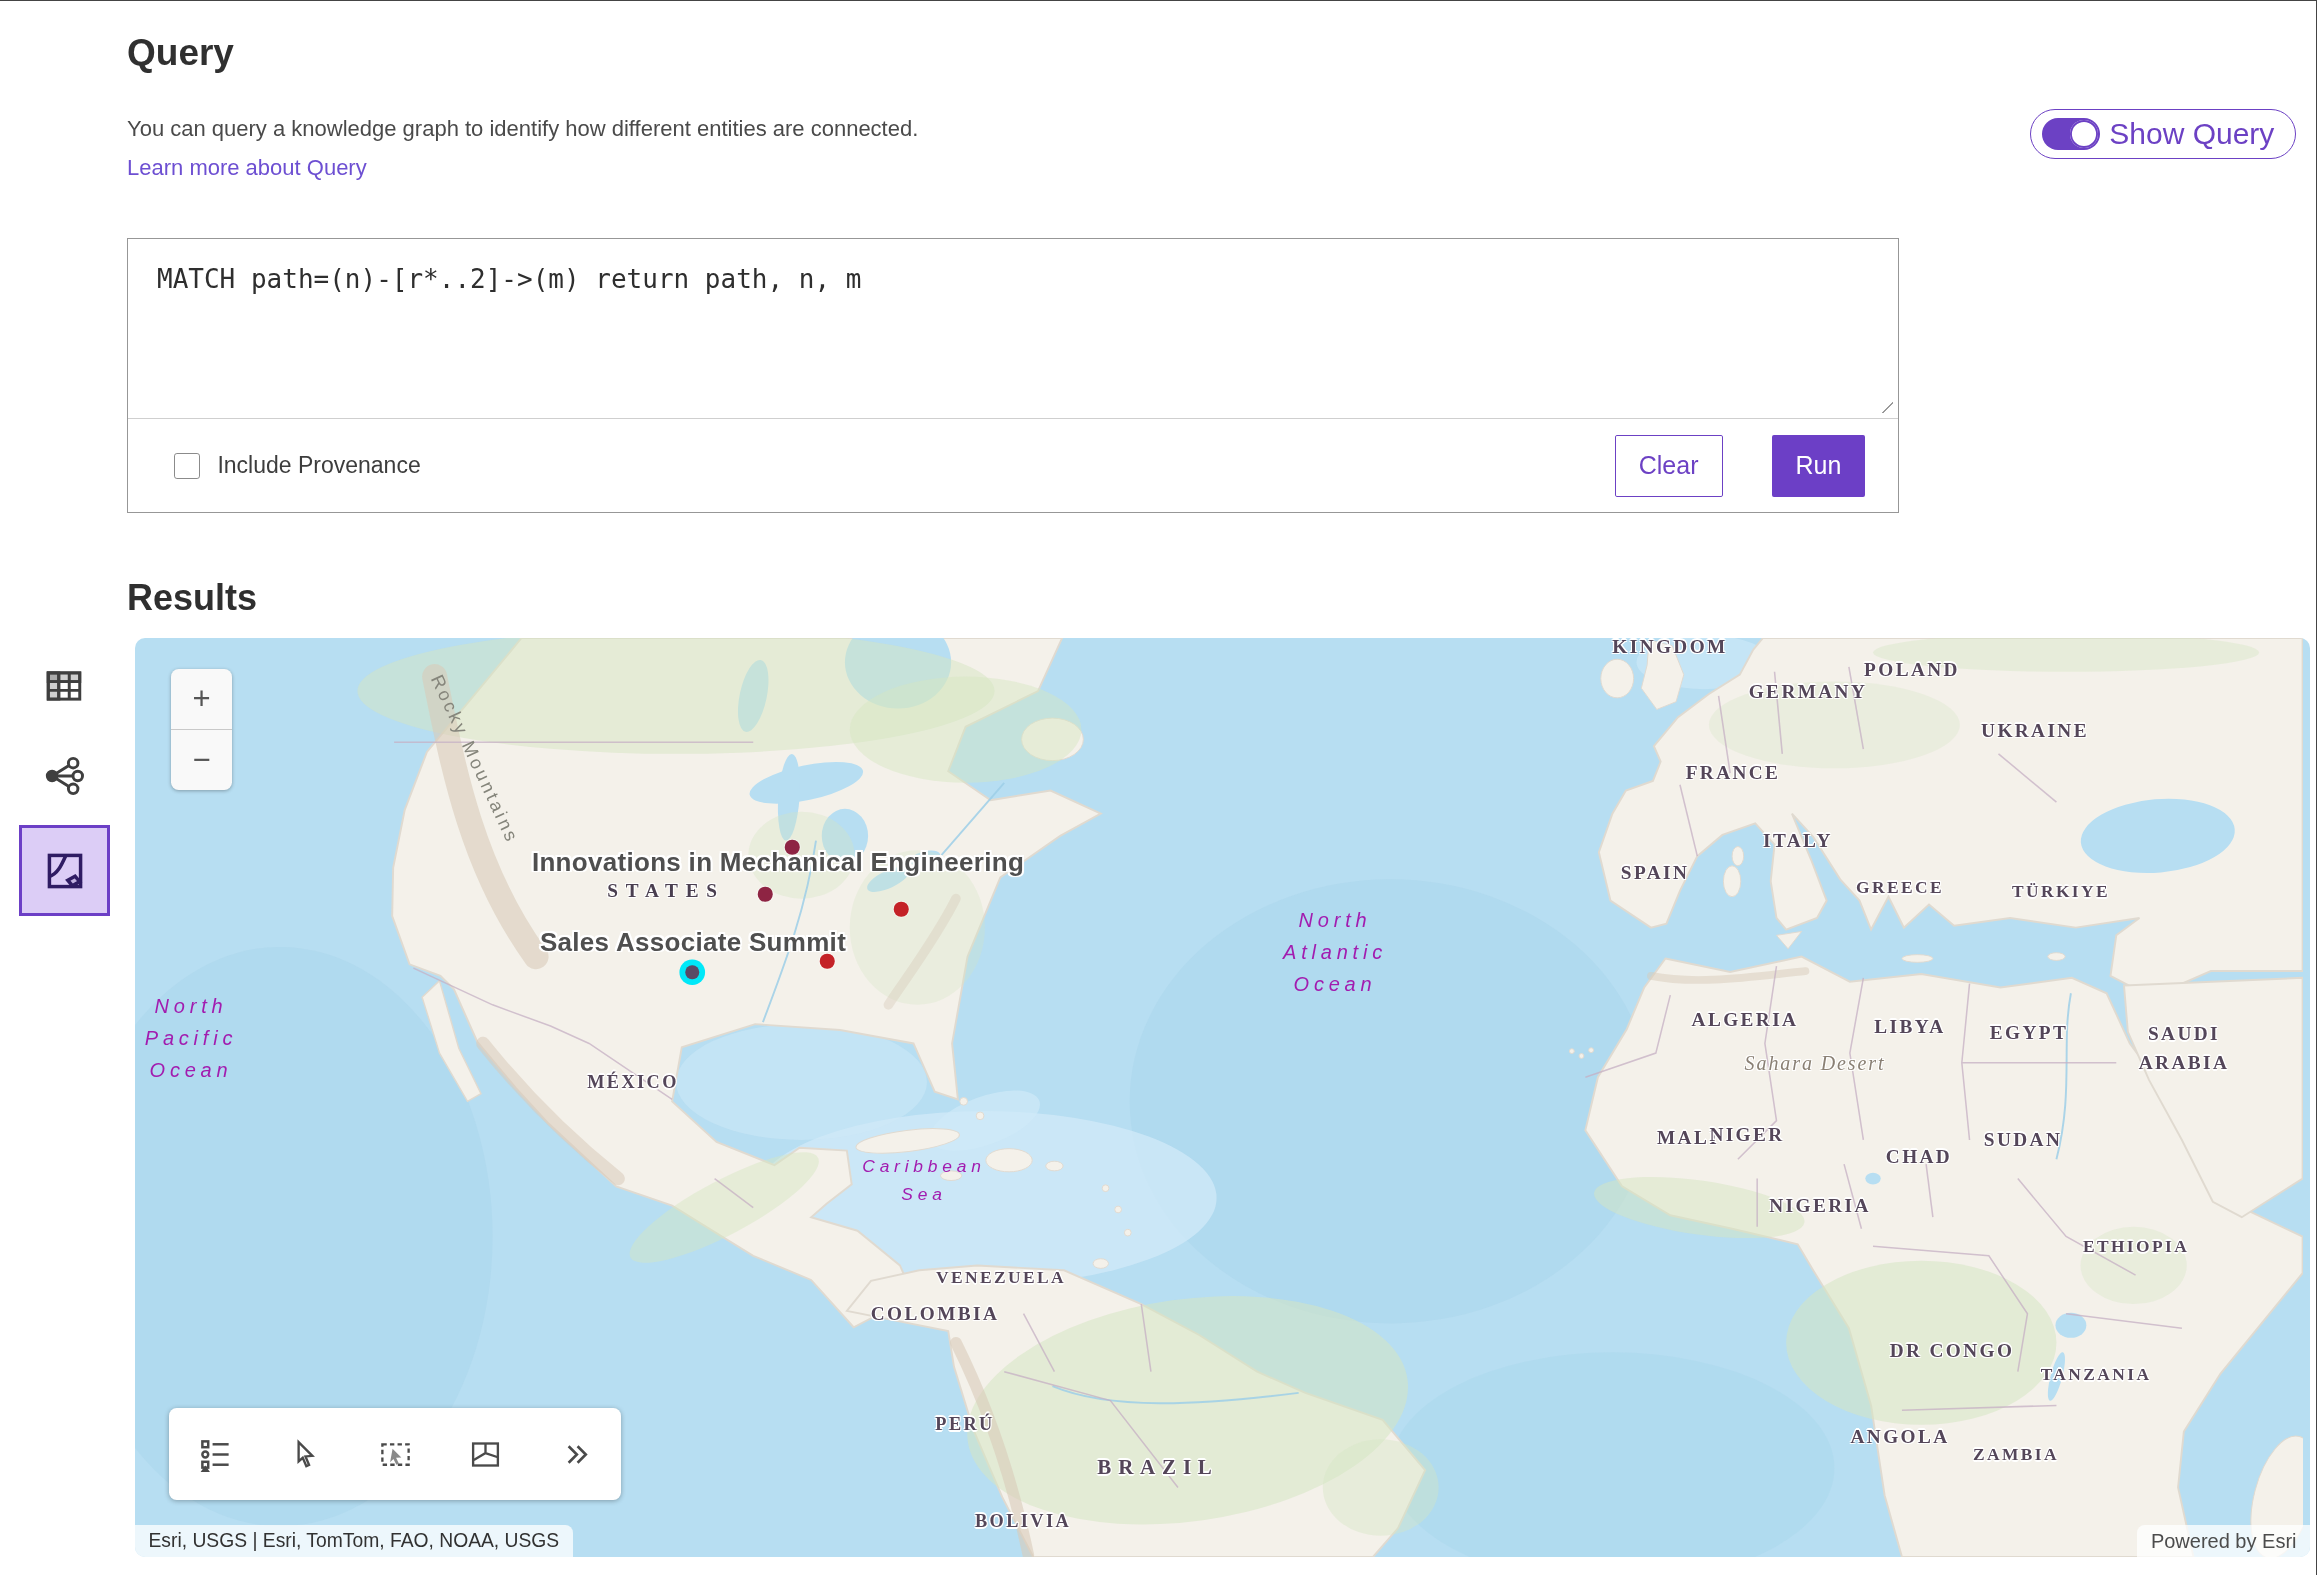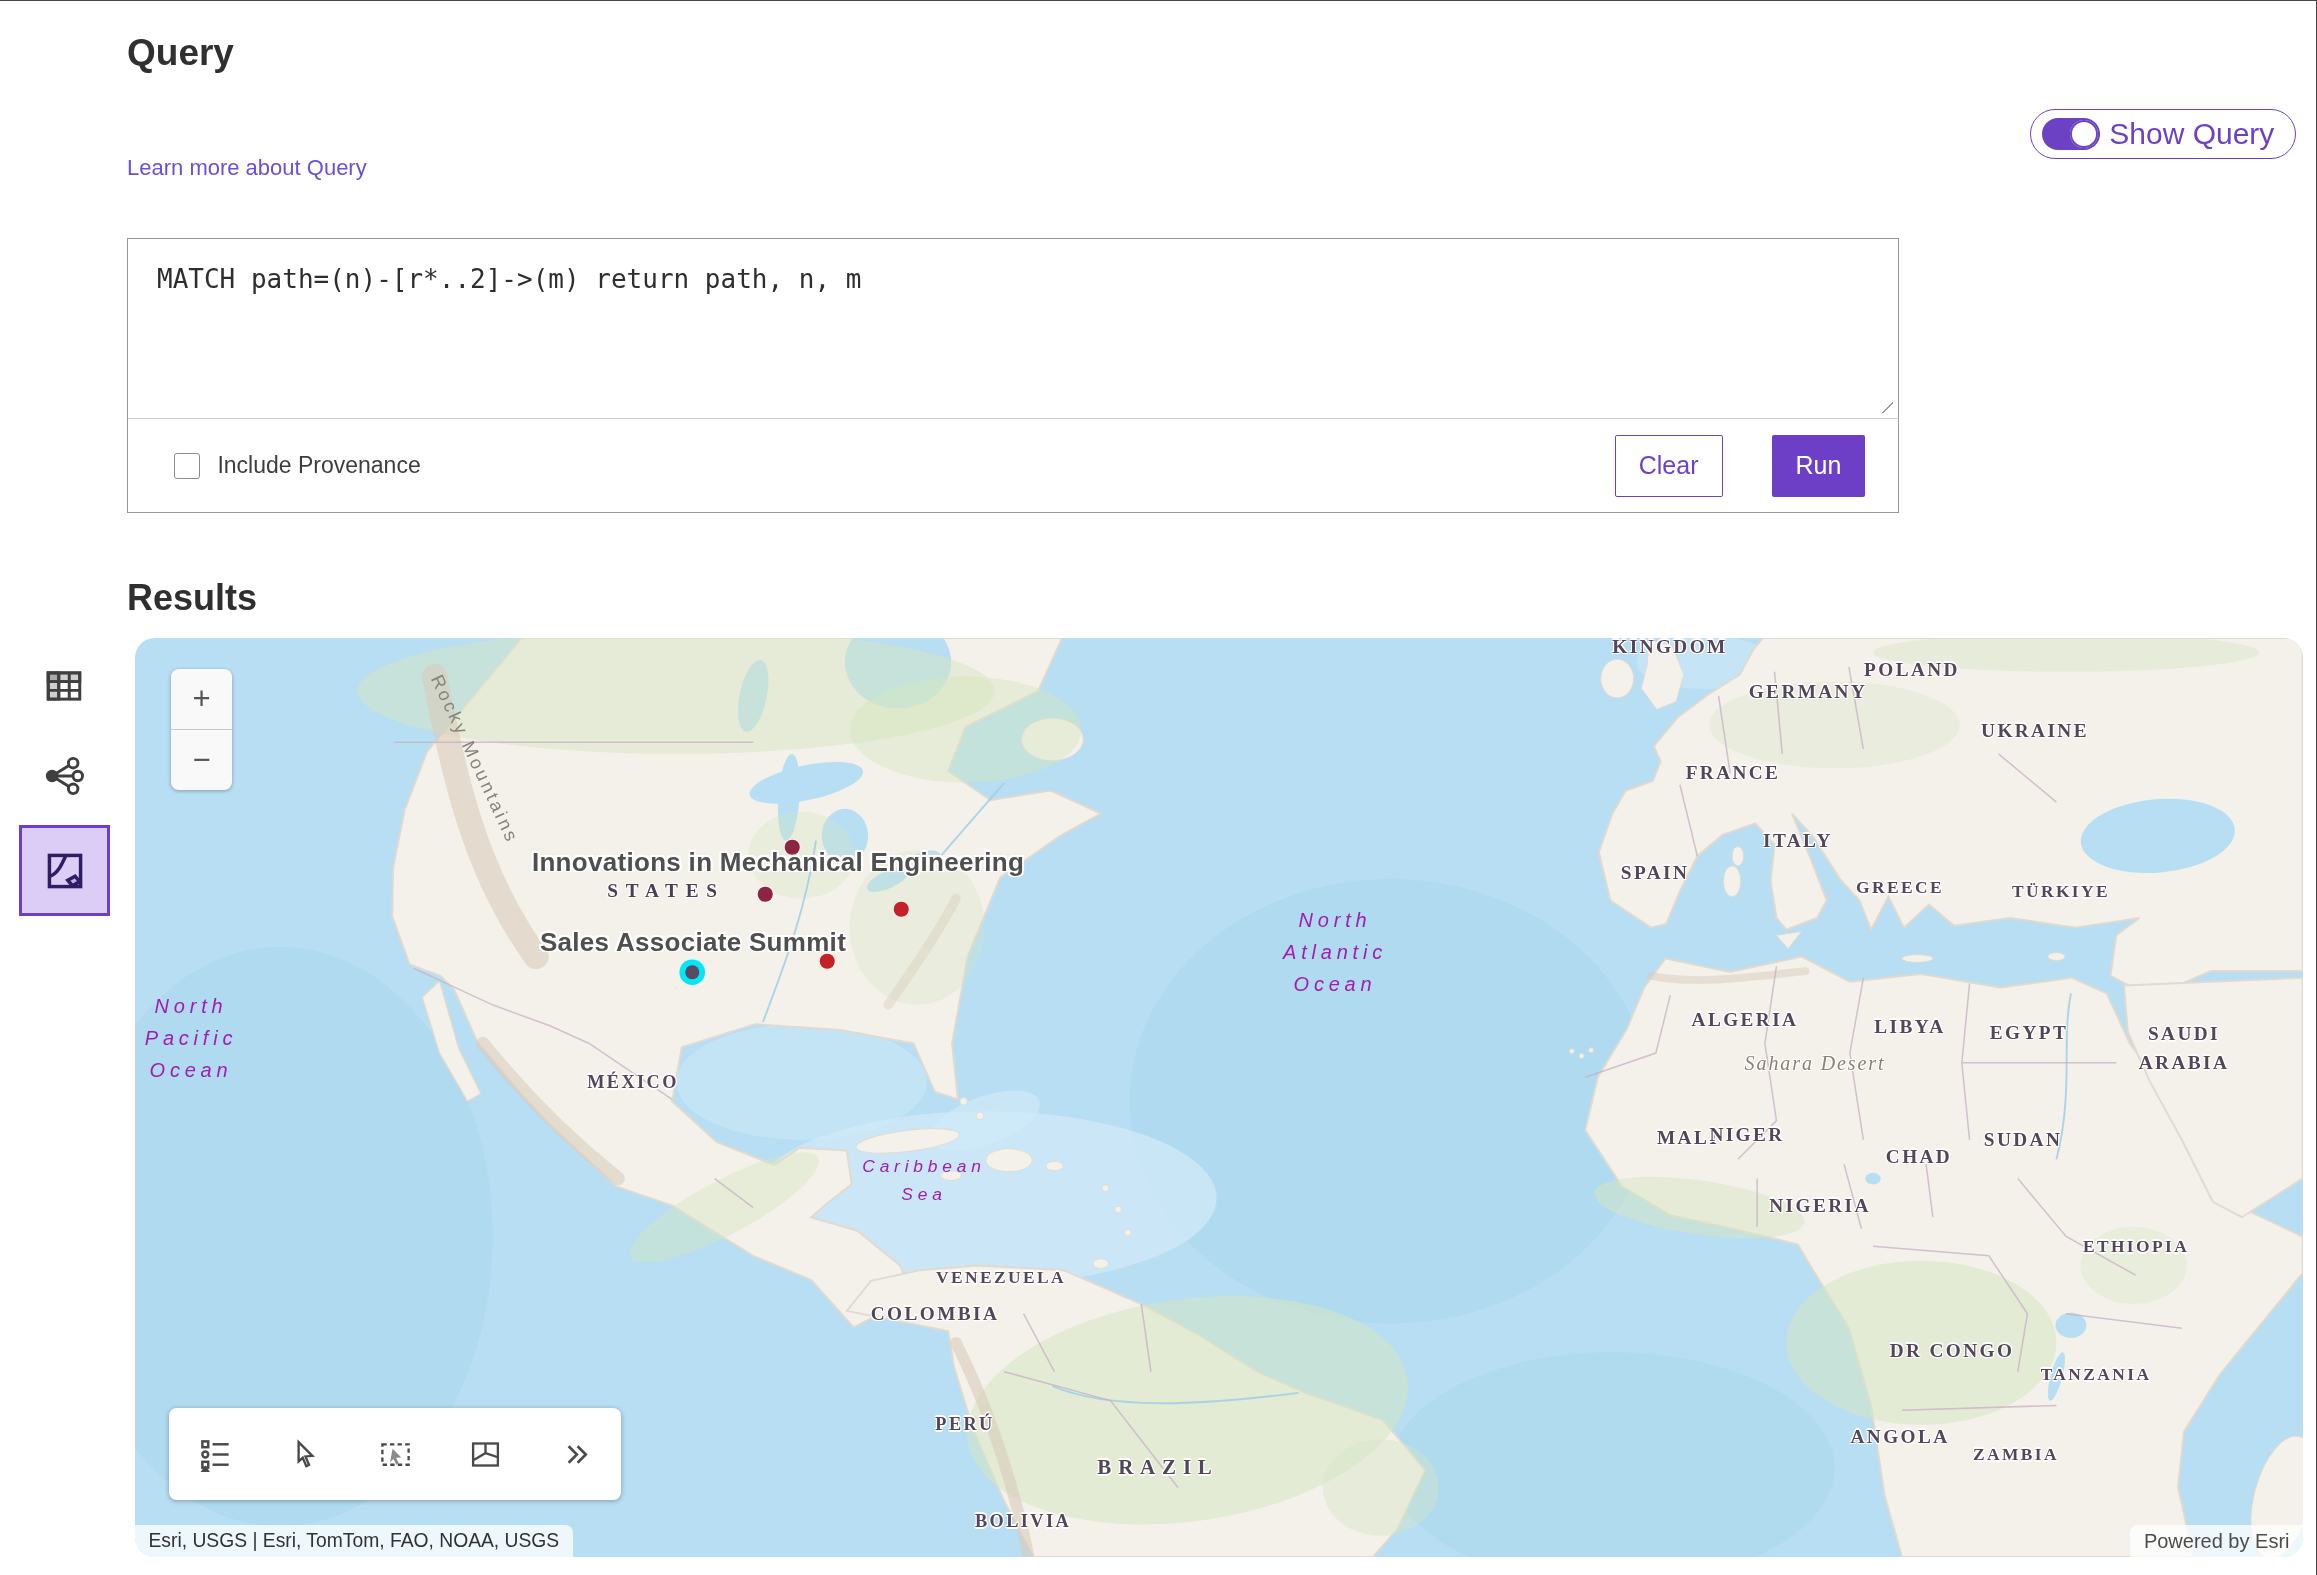--- a/index.html
+++ b/index.html
@@ -34,22 +34,22 @@
              font-family:inherit;border-radius:1.9px;cursor:pointer;}
   .btn-run{width:93px;height:62px;border:none;background:#6C3FC6;color:#fff;font-size:25px;
            font-family:inherit;border-radius:1.9px;margin-left:32px;cursor:pointer;}
   .results-title{position:absolute;left:127px;top:546px;font-size:36px;font-weight:700;color:#2f2f2f;}
   
   .vs-item{position:absolute;left:41px;width:46px;height:46px;display:flex;align-items:center;justify-content:center;
            background:none;border:none;cursor:pointer;padding:0;}
   .vs-table{top:662px;}  .vs-graph{top:752px;}
   .vs-item.selected{left:19.3px;top:824px;width:91px;height:91px;border:3.9px solid #6C3FC6;background:#DCCDF6;box-sizing:border-box;}
   
-  .map{position:absolute;left:135px;top:637px;width:2168px;height:919px;border-radius:20px;overflow:hidden;
-       background:#B7DEF2;}
+  .map{position:absolute;left:135px;top:637px;width:2168px;height:919px;border-radius:10px;overflow:hidden;
+       background:#B7DEF2;padding-left:7px;}
   .map svg.basemap{position:absolute;left:0;top:0;z-index:0;}
   .layer{position:absolute;left:0;top:0;width:100%;height:100%;}
   .labels-layer{z-index:2;} .points-layer{z-index:3;} .events-layer{z-index:4;}
   .maplbl{position:absolute;white-space:pre-line;text-align:center;line-height:1.5;}
   .lbl-country{font-family:"Liberation Serif","DejaVu Serif",serif;font-weight:700;font-size:19.3px;letter-spacing:2.4px;color:#544659;
        text-shadow:-1px -1px 0 #fff,1px -1px 0 #fff,-1px 1px 0 #fff,1px 1px 0 #fff,0 1.9px 0 #fff,0 -1.9px 0 #fff;}
   .lbl-region{font-family:"Liberation Serif","DejaVu Serif",serif;font-weight:700;font-size:19.3px;letter-spacing:7.7px;color:#4a3f50;
        text-shadow:-1px -1px 0 #fff,1px -1px 0 #fff,-1px 1px 0 #fff,1px 1px 0 #fff;}
   .lbl-desert{font-family:"Liberation Serif","DejaVu Serif",serif;font-style:italic;font-size:20px;letter-spacing:1.9px;color:#8A8074;
        text-shadow:-1px -1px 0 #fff,1px -1px 0 #fff,-1px 1px 0 #fff,1px 1px 0 #fff;}
@@ -71,20 +71,21 @@
        display:flex;align-items:center;padding:0 13.5px;font-size:19.3px;color:#323232;border-top-right-radius:7.7px;}
   .attr-right{position:absolute;right:0;bottom:0;height:32px;z-index:6;background:rgba(255,255,255,.75);
        display:flex;align-items:center;padding:0 13.5px;font-size:20px;color:#4c4c4c;border-top-left-radius:7.7px;}
 </style>
 </head>
 <body>
 
 <div class="page">
 
   <h1 class="page-title">Query</h1>
+  <p class="page-desc">You can query a knowledge graph to identify how different entities are connected.</p>
   <a class="learn-link">Learn more about Query</a>
 
   <div class="toggle-pill">
     <span class="switch">
         <span class="knob"></span>
       </span>
     <span class="toggle-label">Show Query</span>
   </div>
 
   <div class="query-panel">

